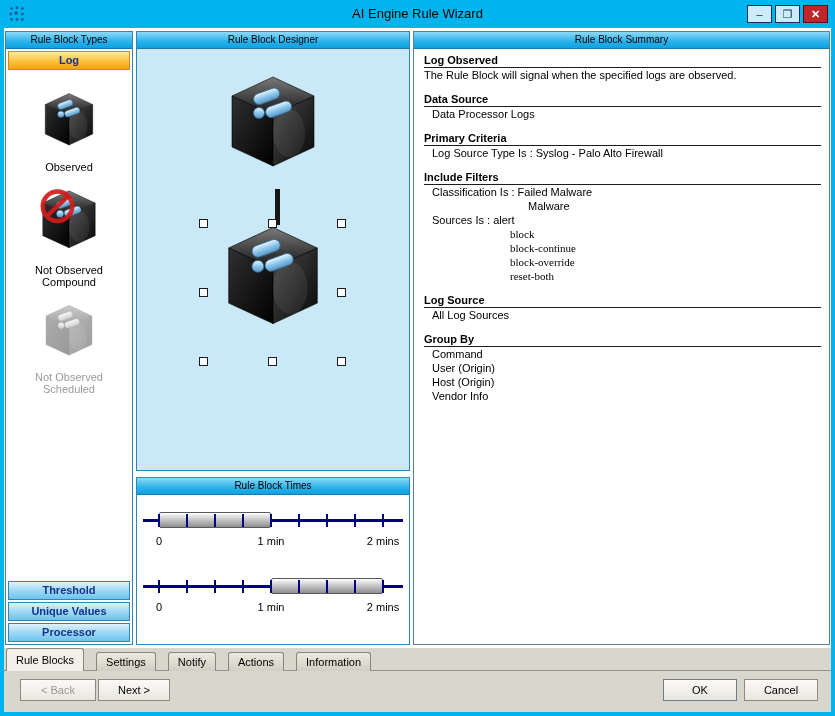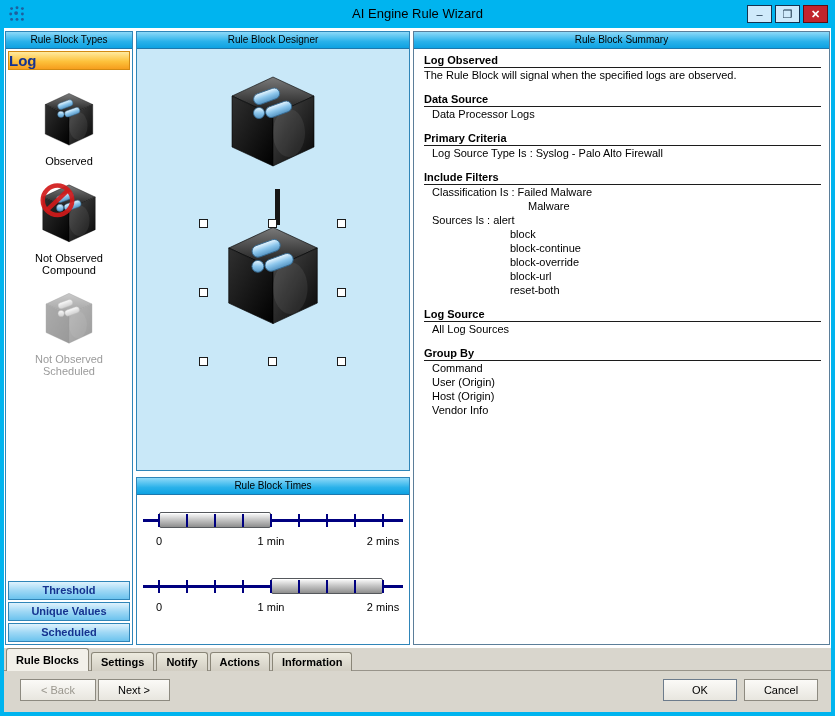--- a/index.html
+++ b/index.html
@@ -21,25 +21,25 @@
   
   #client { position:absolute; top:28px; left:4px; right:4px; bottom:4px; background:#fff; overflow:hidden; }
 
   .panel-hdr { height:17px; flex:0 0 17px; background:linear-gradient(#8ed9f8,#29b1ea 60%,#0ea2e2);
                border-bottom:1px solid #1d78ad; text-align:center; line-height:16px; font-size:10px; color:#000; }
 
   
   #left-panel { position:absolute; left:1px; top:3px; width:128px; height:614px; background:#fff;
                 border:1px solid #2f85b8; display:flex; flex-direction:column; }
   .log-btn { height:19px; margin:2px 2px 6px 2px; background:linear-gradient(#ffeaa0,#fdc23c 55%,#f69e1d);
-             border:1px solid #d38a12; color:#15338f; font-weight:bold; line-height:17px;
-             font-size:15px; cursor:default; }
+             border:1px solid #d38a12; color:#15338f; font-weight:bold; text-align:center; line-height:17px;
+             font-size:11px; cursor:default; }
   .type-item { display:flex; flex-direction:column; align-items:center; width:100%; margin-top:14px; }
   .type-item:first-of-type { margin-top:10px; }
-  .type-label { text-align:center; margin-top:7px; line-height:12px; max-width:94px; }
+  .type-label { text-align:center; margin-top:13px; line-height:12px; max-width:94px; }
   .type-item.disabled .type-label { color:#9b9b9b; }
   .type-item.disabled svg { filter:grayscale(1) opacity(.4); }
   #side-buttons { margin-top:auto; display:flex; flex-direction:column; gap:2px; padding:2px; }
   .side-btn { height:19px; background:linear-gradient(#dff2fd,#9fd8f5 50%,#6cc3ee); border:1px solid #2f85b8;
               color:#15338f; font-weight:bold; text-align:center; line-height:17px; font-size:11px; cursor:default; }
 
   
   #designer-panel { position:absolute; left:132px; top:3px; width:274px; height:440px;
                     border:1px solid #2f85b8; display:flex; flex-direction:column; }
   #designer-canvas { position:relative; flex:1; background:#c9e8f8; }
@@ -63,29 +63,29 @@
   .slider-label { position:absolute; transform:translateX(-50%); white-space:nowrap; font-size:11px; }
   .pos-left { left:22px; } .pos-center { left:134px; } .pos-right { left:246px; }
 
   
   #summary-panel { position:absolute; left:409px; top:3px; width:417px; height:614px; background:#fff;
                    border:1px solid #5b7e99; display:flex; flex-direction:column; }
   #summary-body { flex:1; overflow:hidden; padding:3px 8px 0 10px; }
   .summary-heading { font-weight:bold; border-bottom:1px solid #1c1c1c; padding-bottom:1px; margin-top:11px; }
   .summary-heading:first-child { margin-top:2px; }
   .summary-line { line-height:13px; margin-top:1px; }
-  .ind0 { padding-left:0; } .ind1 { padding-left:8px; } .ind2 { padding-left:86px; } .ind3 { padding-left:104px; }
+  .ind0 { padding-left:0; } .ind1 { padding-left:8px; } .ind2 { padding-left:86px;font-family:Liberation Serif, serif; } .ind3 { padding-left:104px; }
 
   
   #bottom-strip { position:absolute; left:0; right:0; bottom:0; height:64px; background:#d9d6cd; }
   #tab-underline { position:absolute; left:0; right:0; top:22px; height:1px; background:#98948a; z-index:1; }
   #tab-bar { position:absolute; left:2px; top:0; height:23px; display:flex; align-items:flex-end; z-index:2; }
   .tab { height:19px; line-height:18px; padding:0 9px; background:linear-gradient(#eceade,#d2cec3);
-         border:1px solid #8a8678; border-bottom:none; border-radius:3px 3px 0 0; margin-right:2px;
-         font-size:11px; cursor:default;font-weight:bold; }
+         border:1px solid #8a8678; border-bottom:none; border-radius:3px 3px 0 0; margin-right:12px;
+         font-size:11px; cursor:default; }
   .tab.active { height:23px; line-height:22px; background:#f2f0e9; }
   .btn { position:absolute; top:31px; height:22px; background:linear-gradient(#fbfaf7,#e8e6df);
          border:1px solid #8d8a80; font-size:11px; font-family:"Liberation Sans",sans-serif;
          text-align:center; cursor:default; color:#000; }
   .btn:disabled { color:#9a978e; }
   .btn-back { left:16px; width:76px; }
   .btn-next { left:94px; width:72px; }
   .btn-ok { left:659px; width:74px; border-color:#6d7c8c; }
   .btn-cancel { left:740px; width:74px; }
 
@@ -183,21 +183,21 @@
       <div class="type-item disabled">
         <svg viewBox="0 0 100 100" width="60" height="56" xmlns="http://www.w3.org/2000/svg" xmlns:xlink="http://www.w3.org/1999/xlink">
           <use href="#cubeShape" xlink:href="#cubeShape"></use>
         </svg>
         <div class="type-label">Not Observed Scheduled</div>
       </div>
 
       <div id="side-buttons">
         <div class="side-btn">Threshold</div>
         <div class="side-btn">Unique Values</div>
-        <div class="side-btn">Scheduled</div>
+        <div class="side-btn">Processor</div>
       </div>
     </div>
 
     <div id="designer-panel">
       <div class="panel-hdr">Rule Block Designer</div>
       <div id="designer-canvas">
         <svg class="cube-top" viewBox="0 0 100 100" width="104" height="100" xmlns="http://www.w3.org/2000/svg" xmlns:xlink="http://www.w3.org/1999/xlink">
           <use href="#cubeShape" xlink:href="#cubeShape"></use>
         </svg>
         <div class="connector"></div>
@@ -271,21 +271,20 @@
           <div class="summary-line ind1">Data Processor Logs</div>
           <div class="summary-heading">Primary Criteria</div>
           <div class="summary-line ind1">Log Source Type Is : Syslog - Palo Alto Firewall</div>
           <div class="summary-heading">Include Filters</div>
           <div class="summary-line ind1">Classification Is : Failed Malware</div>
           <div class="summary-line ind3">Malware</div>
           <div class="summary-line ind1">Sources Is : alert</div>
           <div class="summary-line ind2">block</div>
           <div class="summary-line ind2">block-continue</div>
           <div class="summary-line ind2">block-override</div>
-          <div class="summary-line ind2">block-url</div>
           <div class="summary-line ind2">reset-both</div>
           <div class="summary-heading">Log Source</div>
           <div class="summary-line ind1">All Log Sources</div>
           <div class="summary-heading">Group By</div>
           <div class="summary-line ind1">Command</div>
           <div class="summary-line ind1">User (Origin)</div>
           <div class="summary-line ind1">Host (Origin)</div>
           <div class="summary-line ind1">Vendor Info</div>
         </div>
     </div>

